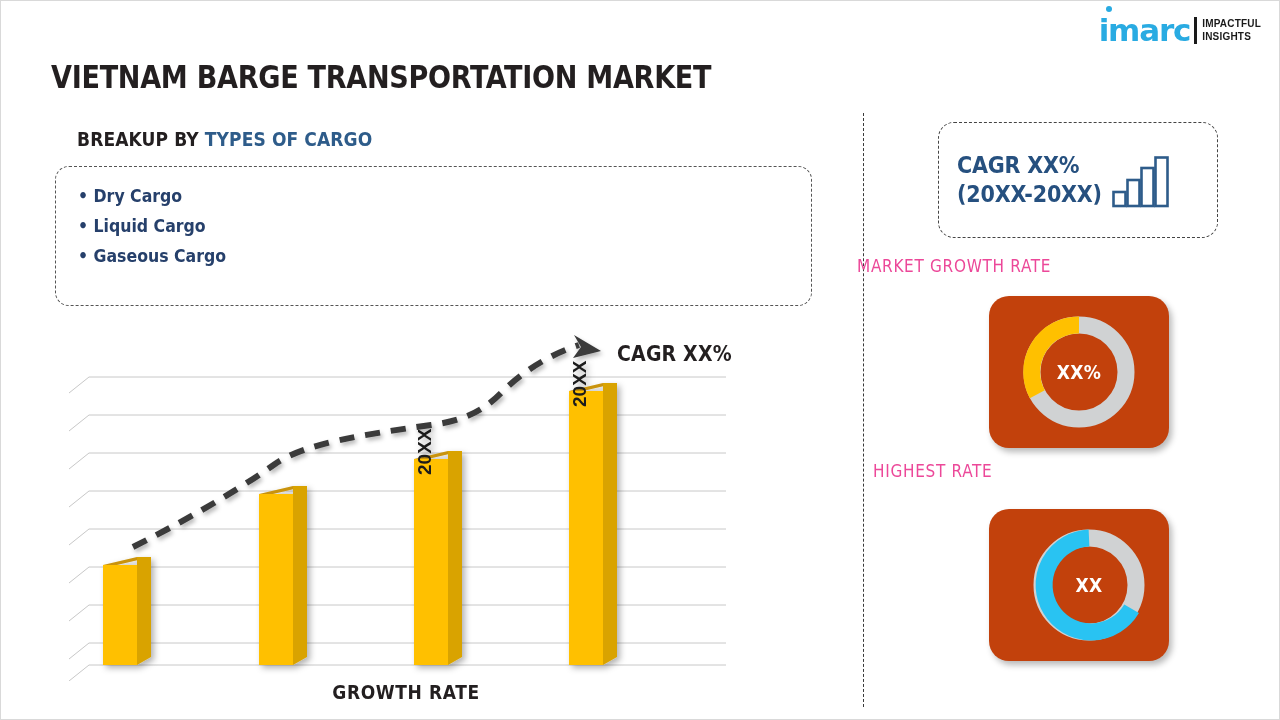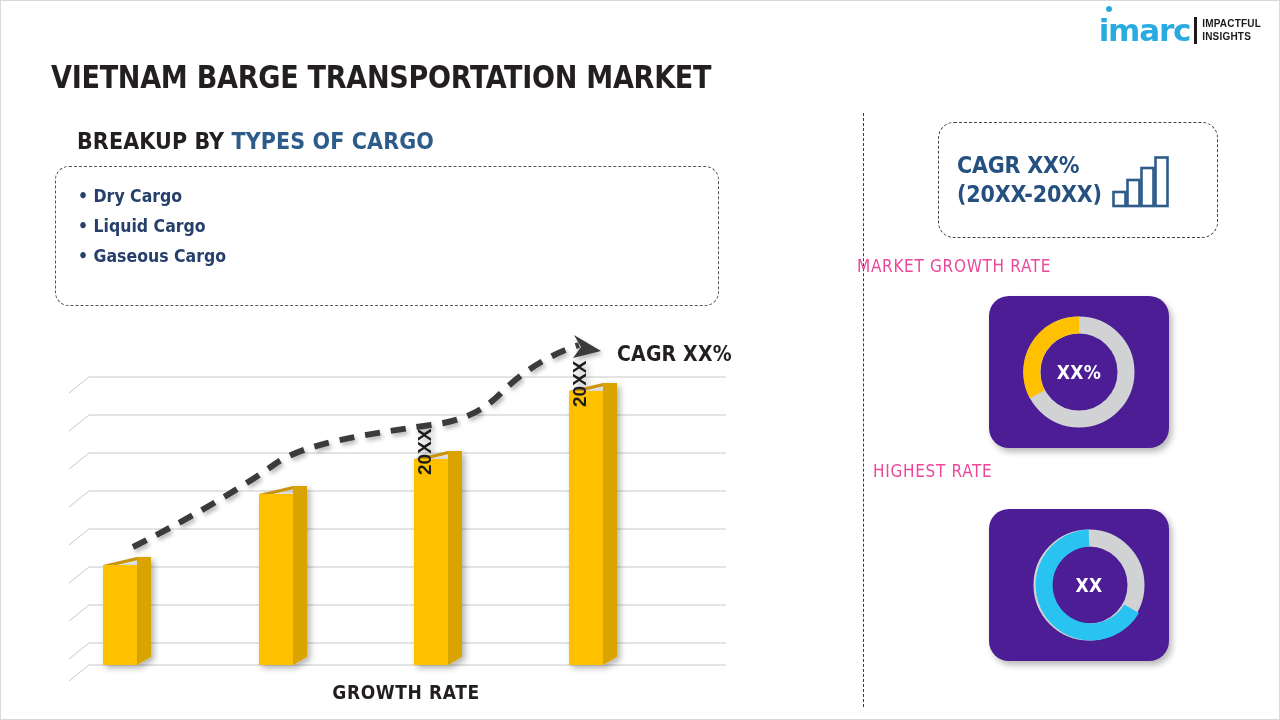--- a/index.html
+++ b/index.html
@@ -32,30 +32,30 @@
     position:absolute; left:50px; top:57px;
     font-size:32px; font-weight:700; color:#231f20;
     letter-spacing:-0.3px;
     font-family:"DejaVu Sans Condensed","Liberation Sans", sans-serif;
     transform:scaleX(0.94); transform-origin:left center;
   }
 
   
   #subtitle {
     position:absolute; left:76px; top:127px;
-    font-size:23px; font-weight:700; letter-spacing:0.1px;
+    font-size:19px; font-weight:700; letter-spacing:0.1px;
     color:#231f20;
     font-family:"DejaVu Sans Condensed","Liberation Sans", sans-serif;
   }
   #subtitle .accent { color:#2E5C8A; }
 
   
   #cargo-box {
     position:absolute; left:54px; top:165px;
-    width:664px; height:140px;
+    width:757px; height:140px;
     border:1.4px dashed #555; border-radius:14px;
     padding:14px 0 0 22px;
   }
   .cargo-item {
     font-size:17.5px; font-weight:700; color:#26406B;
     line-height:1.72;
     font-family:"DejaVu Sans Condensed","Liberation Sans", sans-serif;
   }
 
   
@@ -101,21 +101,21 @@
     font-size:17px; font-weight:400; color:#ec4899;
     letter-spacing:0.7px;
     font-family:"DejaVu Sans Condensed","Liberation Sans", sans-serif;
   }
   #label-growth { top:255px; left:-24px; }
   #label-cagr   { top:460px; left:-8px; }
   #label-market { top:671px; left:-4px; }
 
   .donut-card {
     position:absolute; width:180px; height:152px;
-    background:#4c1d95; border-radius:20px;
+    background:#c2410c; border-radius:20px;
     box-shadow:3px 4px 6px rgba(0,0,0,0.28);
     display:flex; align-items:center; justify-content:center;
   }
   #donut-card-1 { left:108px; top:295px; }
   #donut-card-2 { left:108px; top:508px;padding-left:20px; }
   .donut-center {
     position:absolute; color:#ffffff; font-weight:700; font-size:19px;
     font-family:"DejaVu Sans Condensed","Liberation Sans", sans-serif;
     letter-spacing:0.3px;
   }

